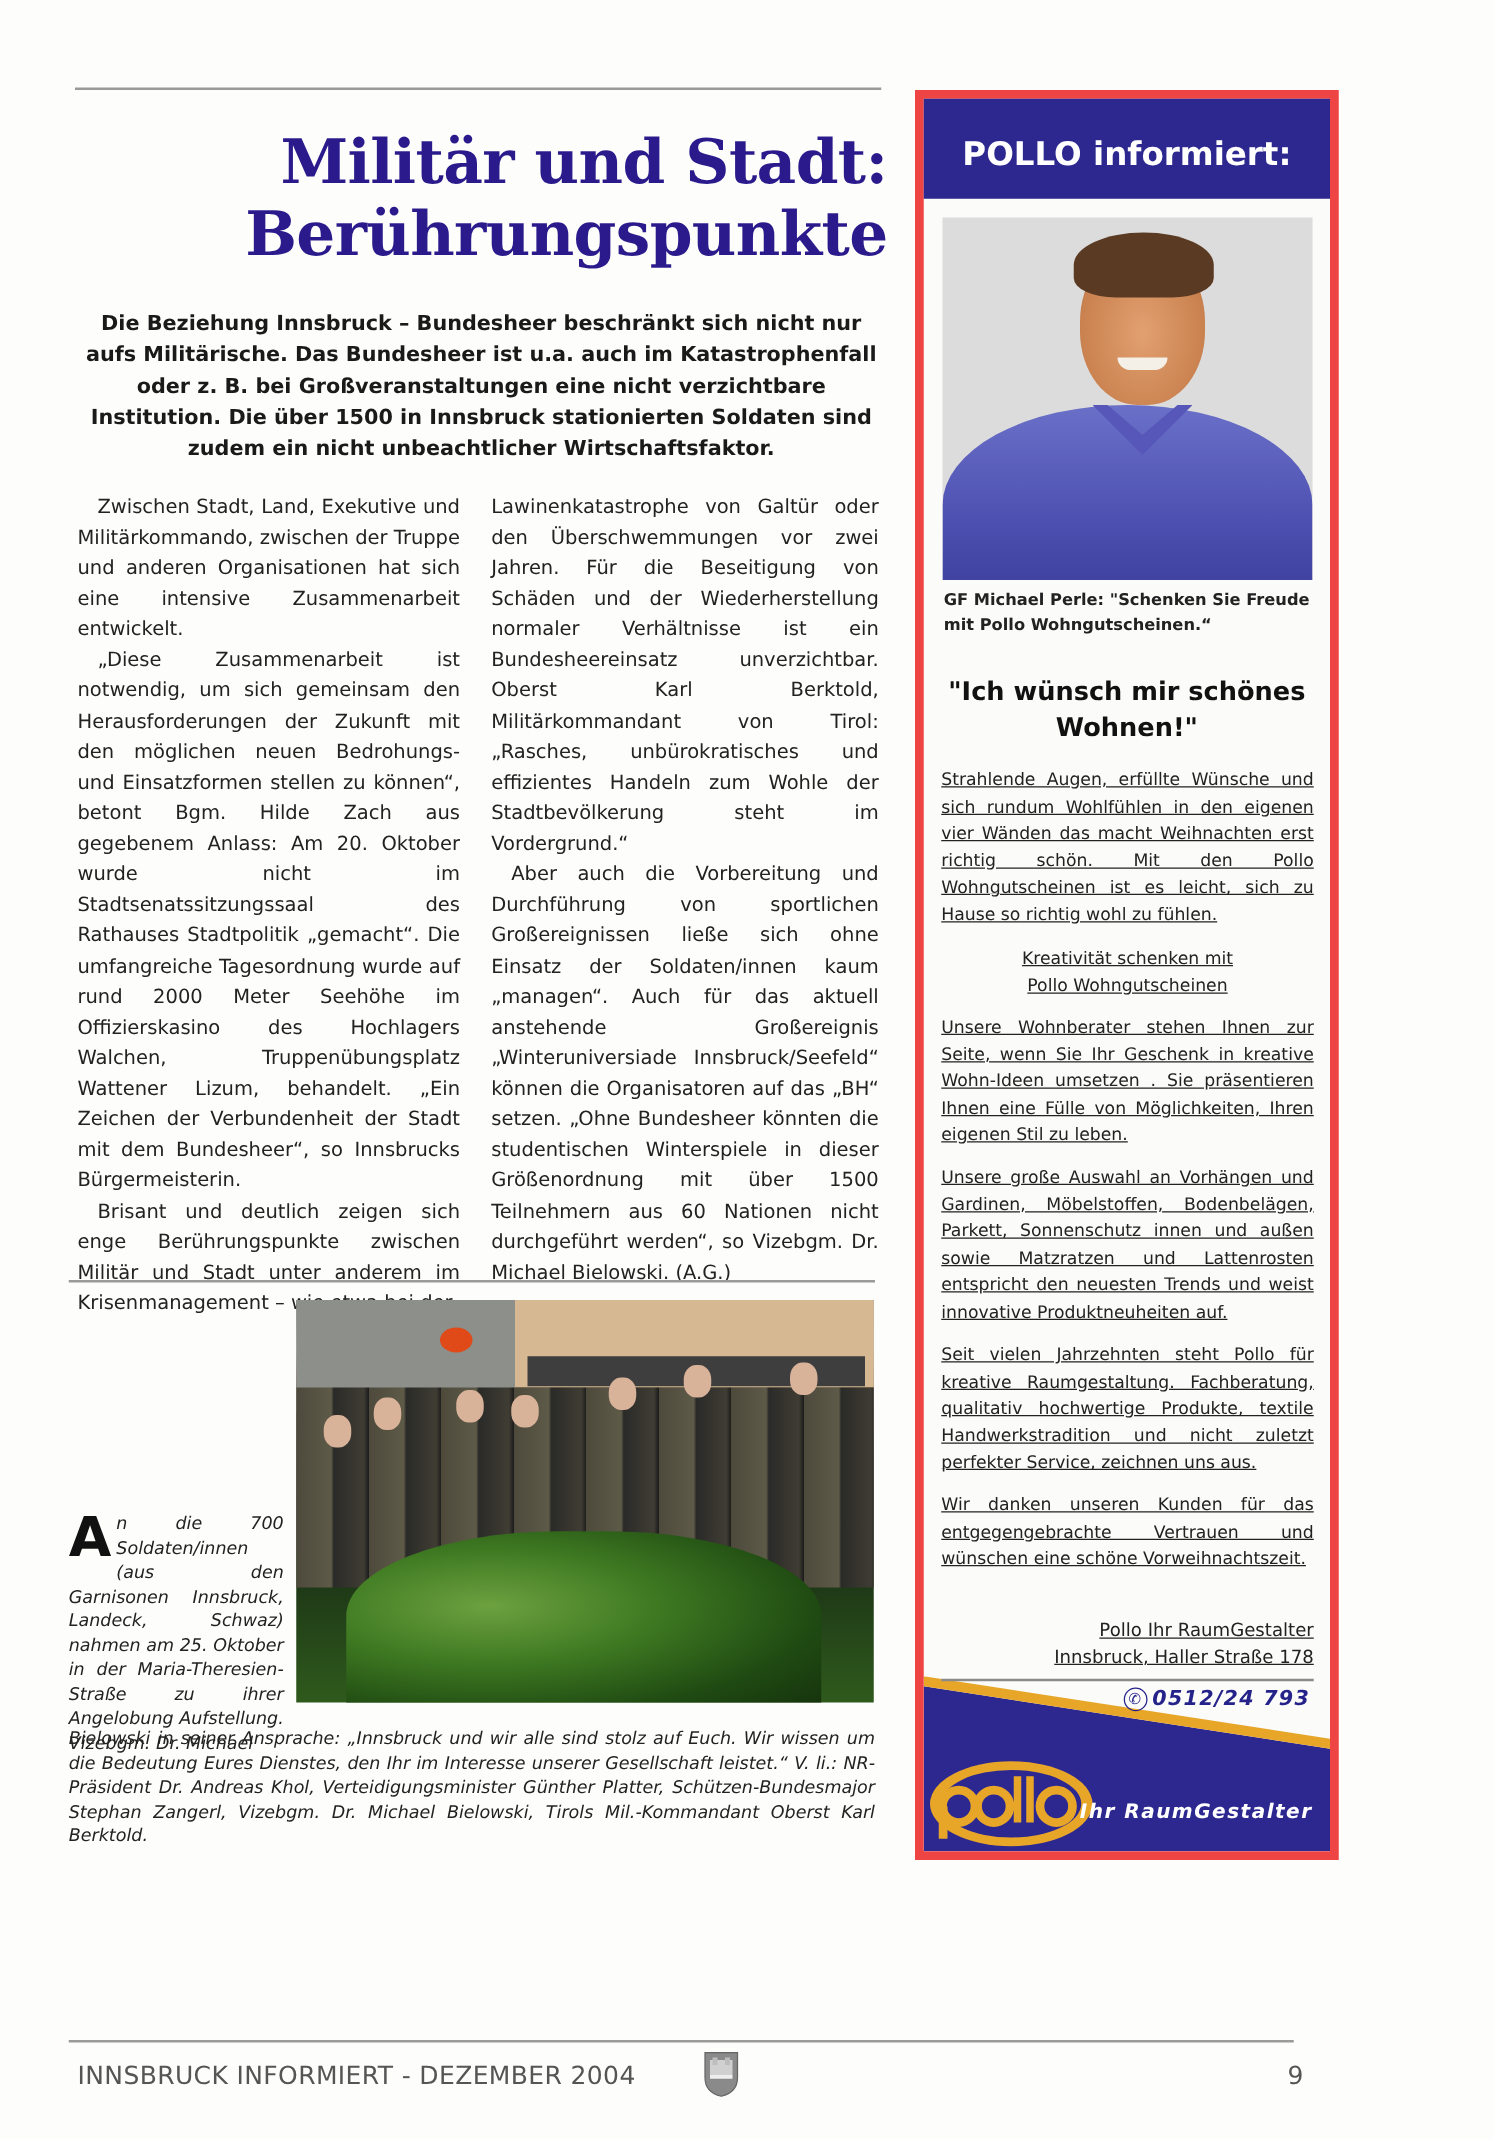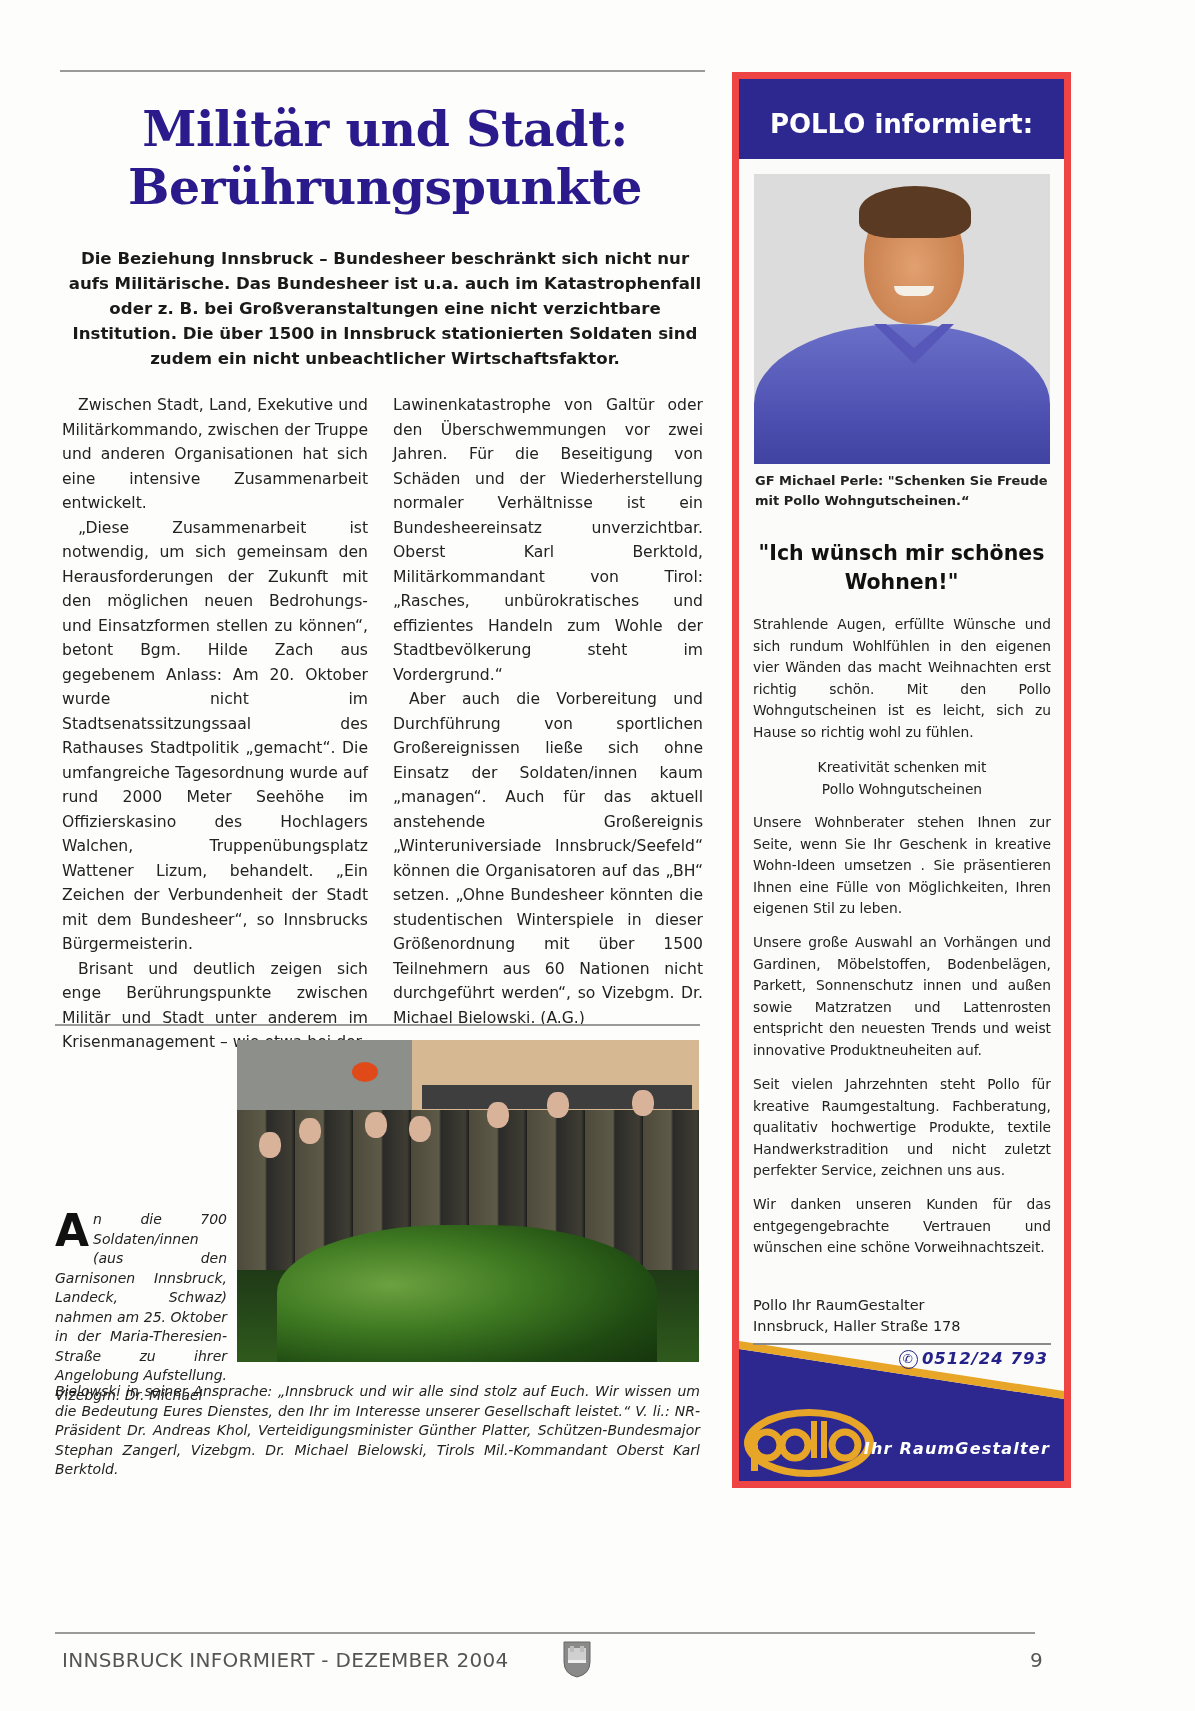--- a/index.html
+++ b/index.html
@@ -6,21 +6,21 @@
   body {
     width: 1195px; height: 1711px; position: relative; overflow: hidden;
     background: #fdfdfb; color: #1a1a1a;
     font-family: "DejaVu Sans", sans-serif;
   }
   .abs { position: absolute; }
   .rule { position: absolute; height: 2px; background: #9a9a9a; }
 
   
   .headline {
-    left: 60px; top: 100px; width: 650px; text-align: center;
+    left: 60px; top: 100px; width: 650px; text-align: right;
     font-family: "DejaVu Serif", serif; font-weight: bold;
     color: #2a1a8c; font-size: 49px; line-height: 58px; letter-spacing: -0.5px;
   }
   .lede {
     left: 60px; top: 246px; width: 650px; text-align: center;
     font-family: "DejaVu Sans", sans-serif; font-weight: bold;
     font-size: 16.6px; line-height: 25px; color: #1a1a1a;
   }
   .col {
     font-family: "DejaVu Sans", sans-serif; font-size: 15.6px; line-height: 24.5px;
@@ -83,30 +83,30 @@
   .sb-caption {
     position: absolute; left: 16px; top: 392px; width: 300px;
     font-weight: bold; font-size: 13px; line-height: 20px; color: #222;
   }
   .sb-quote {
     position: absolute; left: 10px; top: 460px; width: 305px; text-align: center;
     font-weight: bold; font-size: 20.5px; line-height: 29px; color: #111;
   }
   .sb-text {
     position: absolute; left: 14px; width: 298px;
-    font-size: 13.8px; line-height: 21.6px; color: #222; text-align: justify;
+    font-size: 13.8px; line-height: 21.6px; color: #222; text-align: justify; text-decoration: underline;
   }
   .sb-text.center { text-align: center; }
   .sb-p1 { top: 535px; }
   .sb-p2 { top: 678px; }
   .sb-p3 { top: 733px; }
   .sb-p4 { top: 853px; }
   .sb-p5 { top: 995px; }
   .sb-p6 { top: 1115px; }
-  .sb-address { top: 1216px; text-align: left; font-size: 14.5px; line-height: 21px; }
+  .sb-address { top: 1216px; text-align: right; font-size: 14.5px; line-height: 21px; }
   .sb-rule { position:absolute; left: 14px; top: 1264px; width: 298px; height: 2px; background:#8a8a8a; }
   .sb-phone {
     position: absolute; right: 16px; top: 1270px; font-weight: bold; font-style: italic;
     color: #25238a; font-size: 16.5px; letter-spacing: 1px;
   }
   .phone-icon {
     display: inline-block; width: 17px; height: 17px; border: 1.5px solid #25238a; border-radius: 50%;
     text-align: center; line-height: 17px; font-size: 12px; margin-right: 4px; font-style: normal; vertical-align: 1px;
   }
   .sb-logo-band { position:absolute; left: 0; top: 1262px; width: 325px; height: 140px; }

